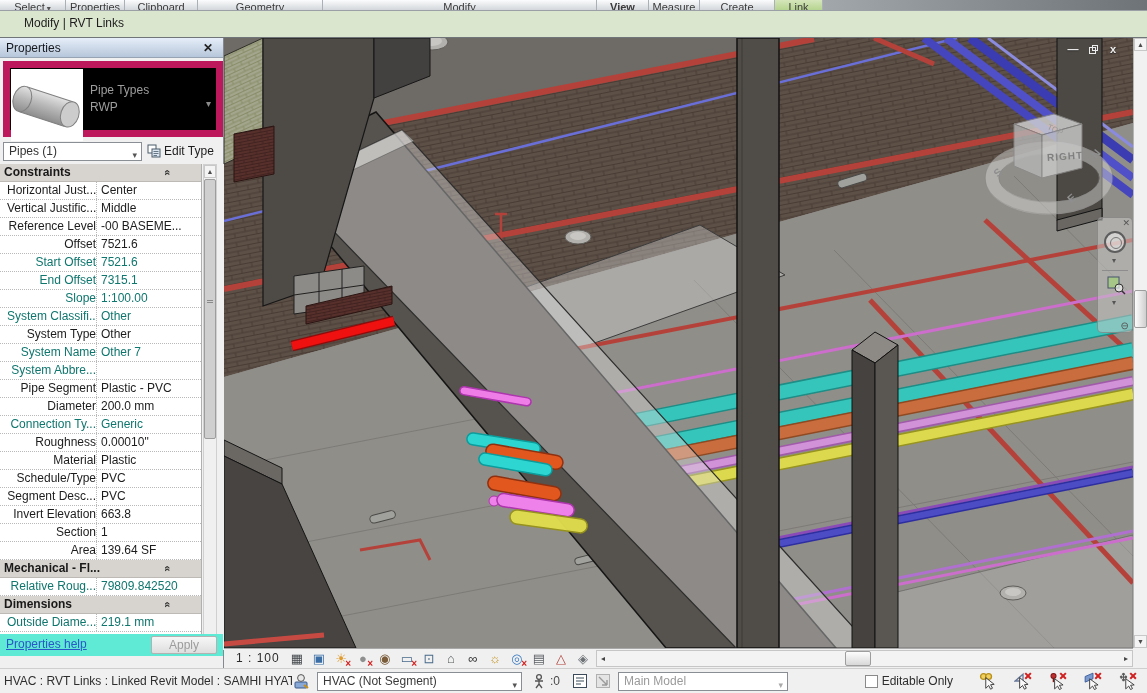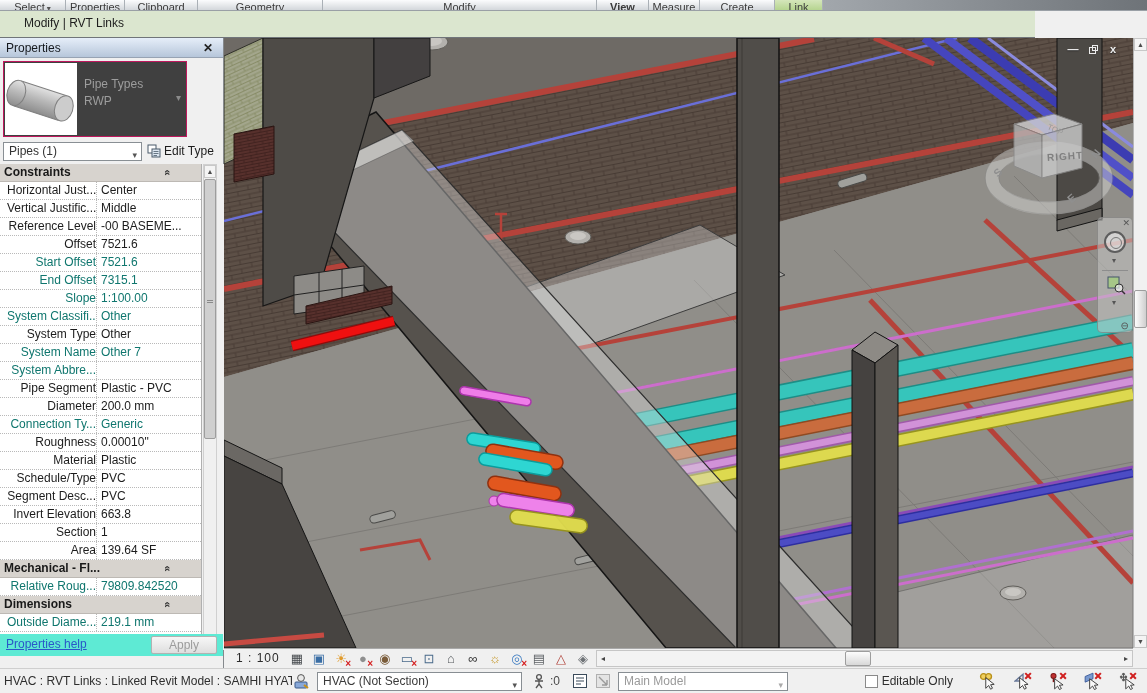--- a/index.html
+++ b/index.html
@@ -10,32 +10,32 @@
   
   .ribbon-strip { position:absolute; top:0; left:0; width:1147px; height:11px;
     background:linear-gradient(#fbfcfd,#d3d7db); border-bottom:1px solid #9aa0a6; display:flex; overflow:hidden; }
   .rp { flex:none; height:14px; font-size:11px; color:#3a3a3a; text-align:center; line-height:15px;
         border-right:1px solid #aab0b6; overflow:hidden; white-space:nowrap; }
   .rp.active { background:linear-gradient(#d5e6bb,#a9cd7e); }
   .rp .mini { font-size:8px; color:#555; margin-left:2px; }
   .rp-fill { flex:1; background:linear-gradient(90deg,#a2a7ac,#6e7378); border-right:none; }
 
   
-  .context-bar { position:absolute; top:11px; left:0; width:1035px; height:27px;
+  .context-bar { position:absolute; top:11px; left:0; width:1147px; height:27px;
     background:#dbe6cf; border-bottom:1px solid #70757a; }
   .context-bar span { position:absolute; left:24px; top:5px; font-size:12px; color:#1d1d1d; }
 
   .main { position:absolute; top:38px; left:0; width:1147px; height:630px; display:flex; }
 
   
   .palette { position:relative; width:224px; height:630px; background:#f0f0f0; border-right:1px solid #85898d; flex:none; }
   .palette-title { position:absolute; top:0; left:0; right:0; height:20px; line-height:20px; padding-left:6px;
     background:linear-gradient(#e6eef9,#b6c6da); border-bottom:1px solid #97a3b3; color:#15191e; }
   .palette-close { position:absolute; right:8px; top:0; width:14px; text-align:center; color:#222; font-weight:bold; }
-  .type-selector { position:absolute; top:23px; left:3px; width:184px; height:76px; background:#404040; border:1px solid #be185d; }
+  .type-selector { position:absolute; top:23px; left:3px; width:220px; height:76px; background:#000000; border:7px solid #be185d; }
   .ts-img { position:absolute; left:1px; top:1px; width:72px; height:72px; background:#fff; }
   .ts-text { position:absolute; left:80px; top:14px; color:#9d9d9d; line-height:17px; }
   .ts-arrow { position:absolute; right:5px; top:30px; color:#8a8a8a; font-size:10px; }
   .inst-combo { position:absolute; top:104px; left:3px; width:139px; height:19px; background:#fff;
     border:1px solid #898f94; line-height:17px; padding-left:5px; color:#333; }
   .inst-combo .arr, .combo .arr { position:absolute; right:4px; top:4px; font-size:9px; color:#555; }
   .edit-type { position:absolute; top:103px; left:147px; width:72px; height:20px; line-height:20px; color:#1c1c1c; }
   .edit-type svg { vertical-align:-3px; margin-right:3px; }
 
   .prop-grid { position:absolute; top:126px; left:0; width:224px; height:486px; background:#f0f0f0; }
@@ -513,21 +513,21 @@
   </div>
 
   <div class="status-bar">
     <span class="sb-msg">HVAC : RVT Links : Linked Revit Model : SAMHI HYATT.</span>
     <svg class="sb-ico" width="17" height="17" viewBox="0 0 17 17">
       <rect x="1" y="9" width="12" height="6" rx="1" fill="#88a8d8" stroke="#3a5a8a"></rect>
       <circle cx="7" cy="5" r="3.4" fill="#e8e8e8" stroke="#555"></circle>
       <path d="M10 12 l4 3" stroke="#c89018" stroke-width="2"></path>
     </svg>
     <div class="combo" style="width:205px; margin-left:6px;">
-      <span>HVAC (Not Section)</span>
+      <span>HVAC (Not Segment)</span>
       <span class="arr">▾</span>
     </div>
     <svg class="sb-ico" style="margin-left:10px;" width="14" height="16" viewBox="0 0 14 16">
       <circle cx="7" cy="4" r="2.4" fill="none" stroke="#555" stroke-width="1.3"></circle>
       <path d="M7 6.5 V11 M3 8 L11 8 M7 11 L4 15 M7 11 L10 15" stroke="#555" stroke-width="1.3" fill="none"></path>
     </svg>
     <span class="sel-count">:0</span>
     <svg class="sb-ico" style="margin-left:12px;" width="17" height="16" viewBox="0 0 17 16">
       <rect x="1.5" y="1.5" width="13" height="13" fill="#fff" stroke="#3a4a5a"></rect>
       <path d="M4 5H12 M4 8H12 M4 11H9" stroke="#3a4a5a" stroke-width="1.2"></path>

